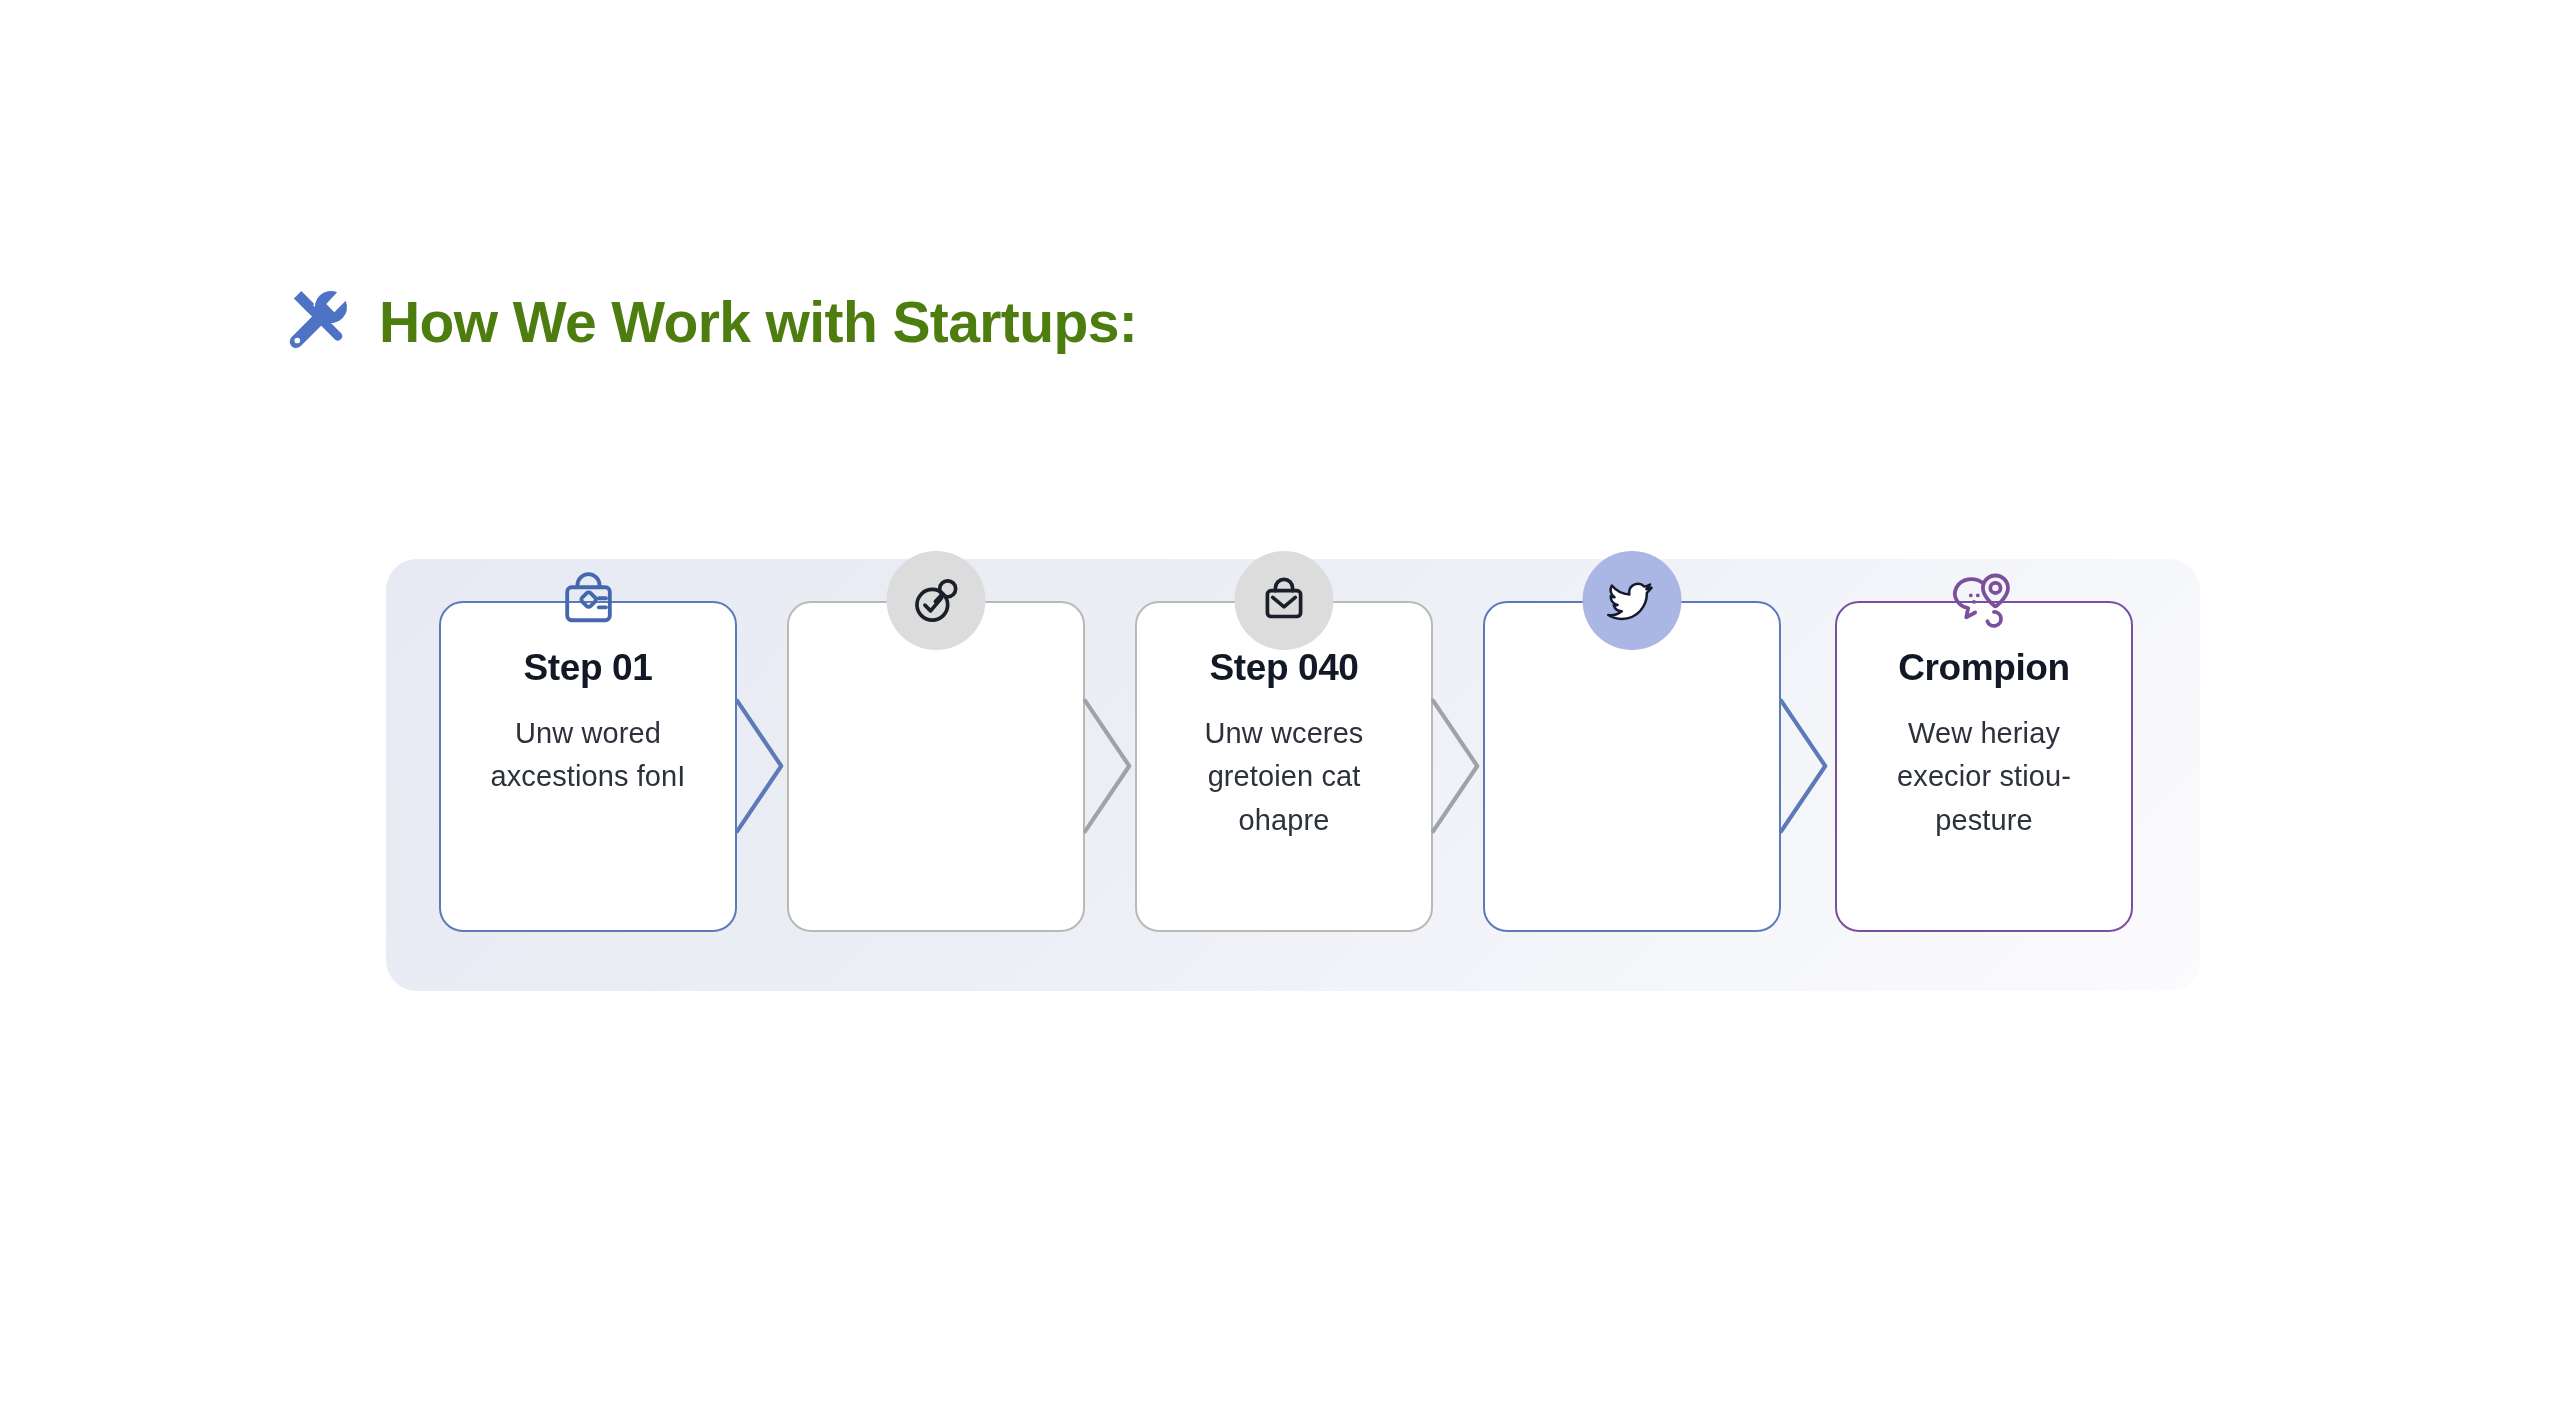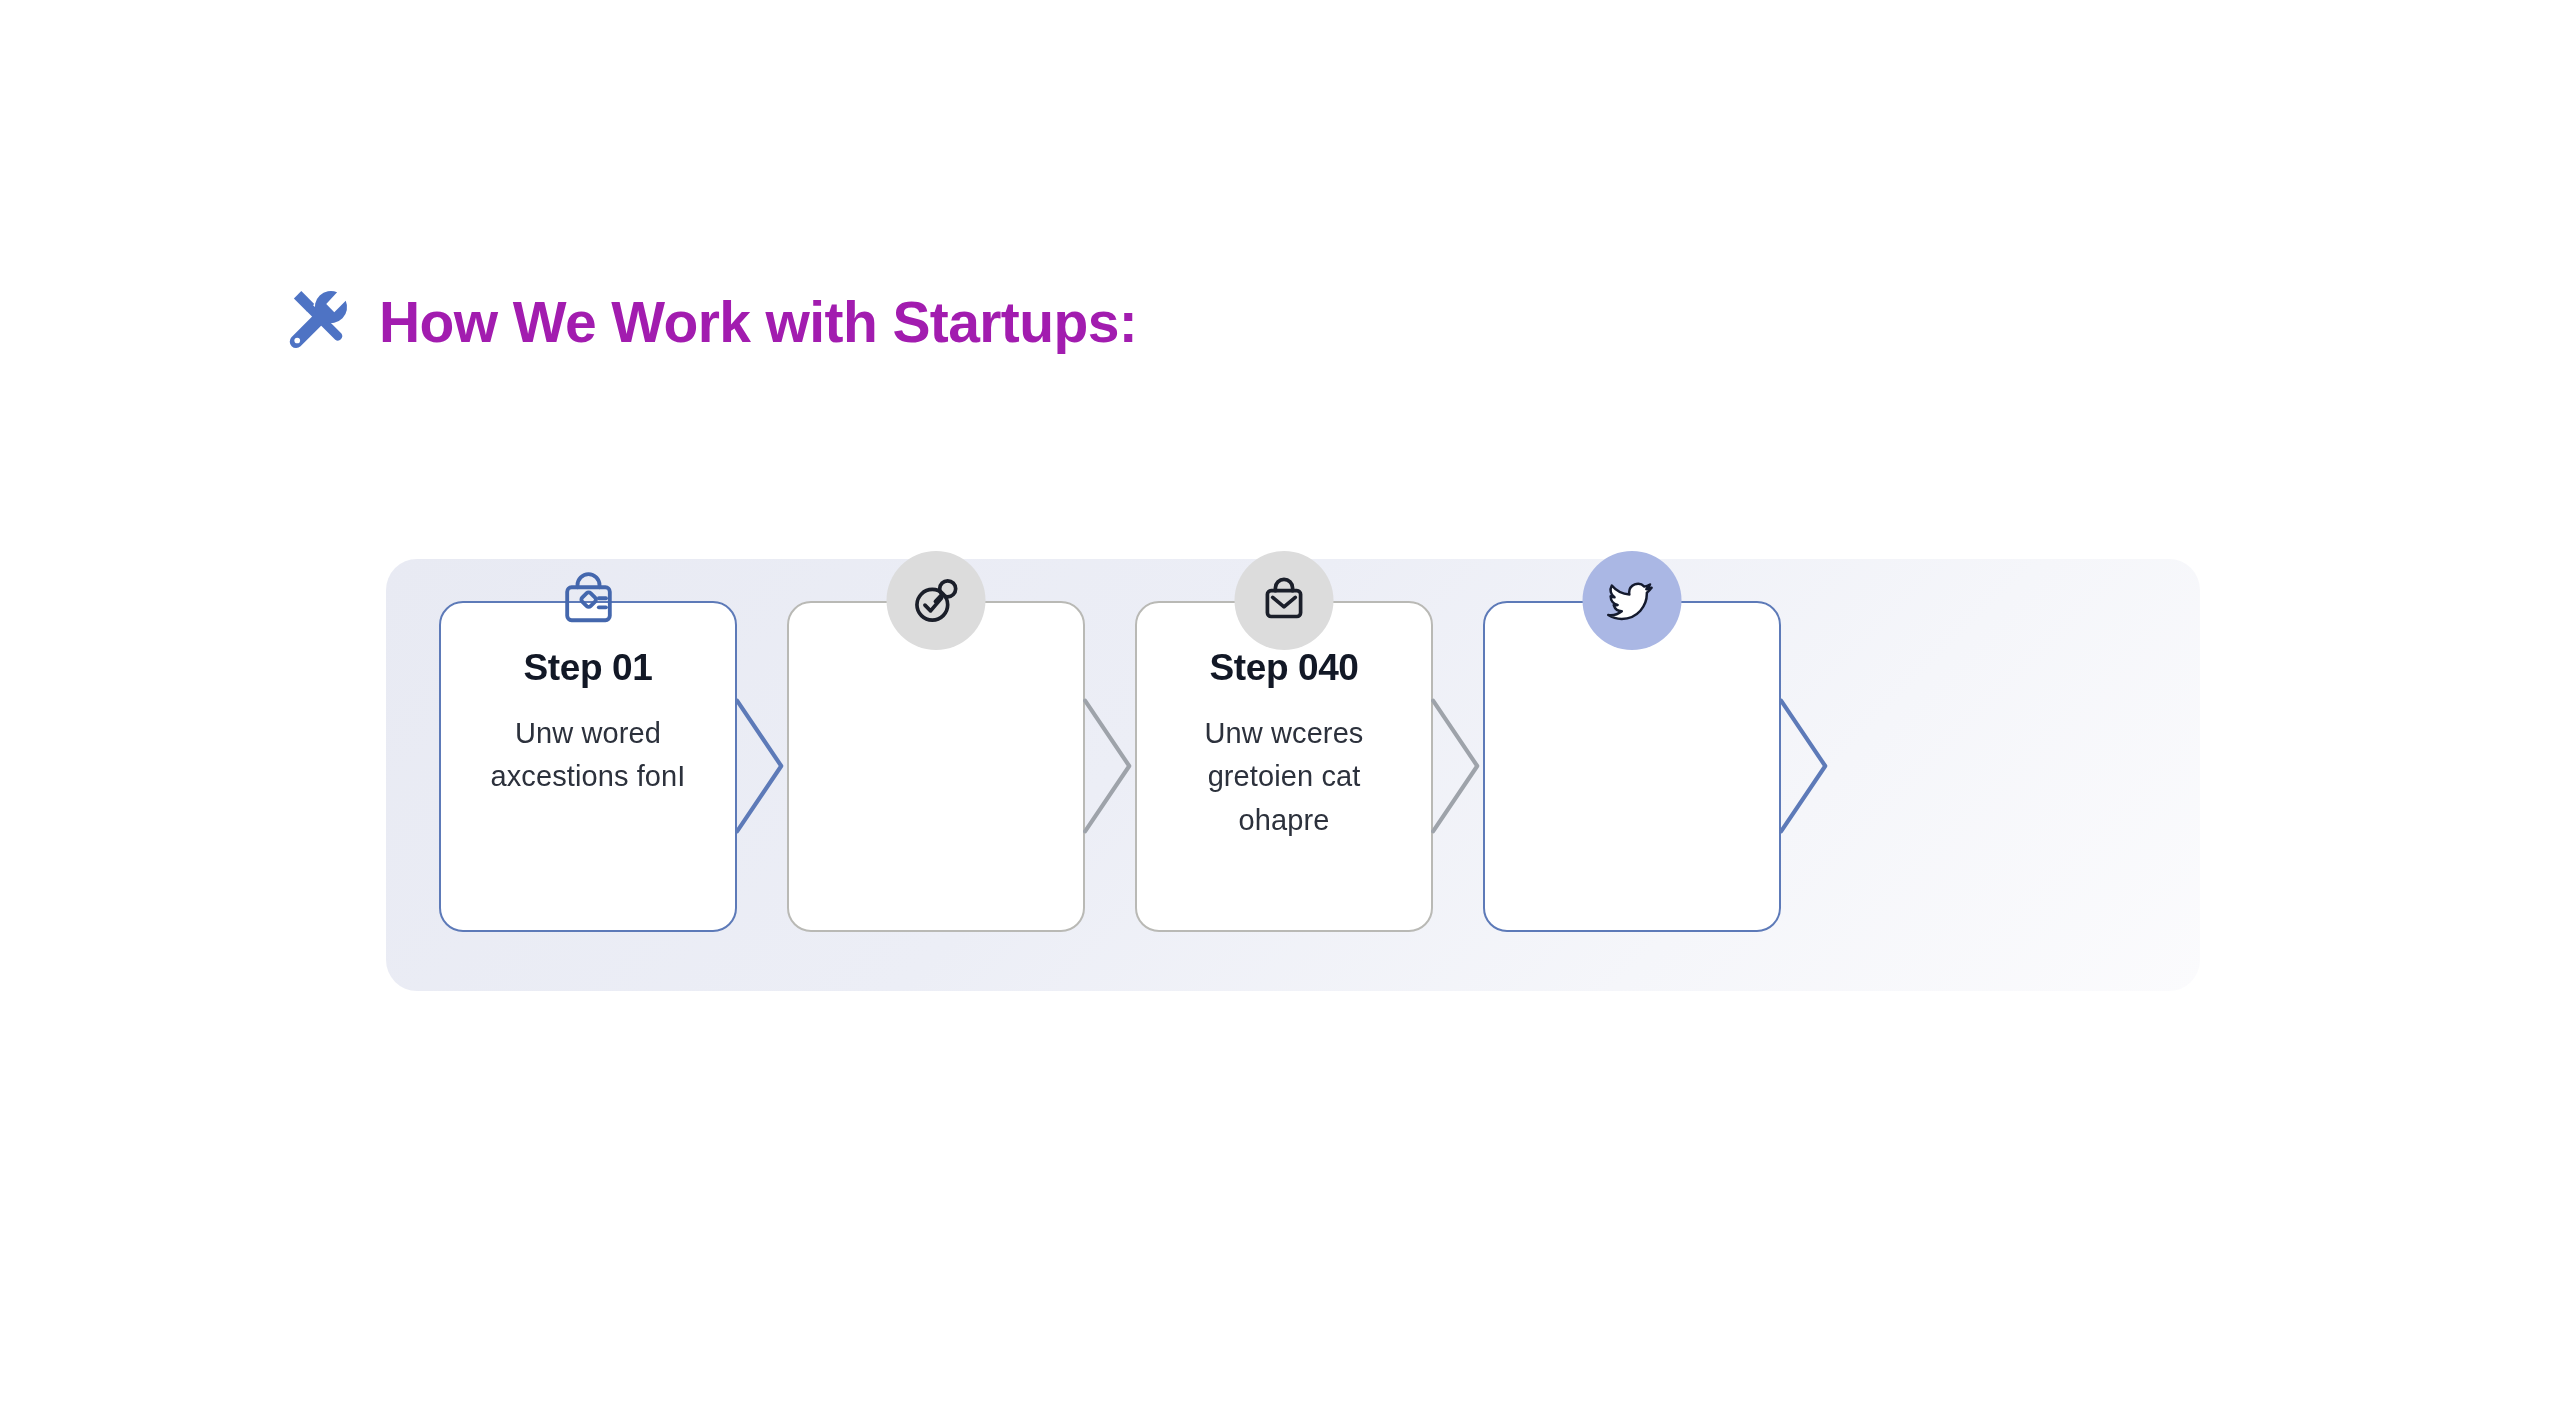--- a/index.html
+++ b/index.html
@@ -32,21 +32,21 @@
   }
   .heading-emoji {
     width: 79px;
     height: 79px;
     flex: 0 0 79px;
     display: block;
   }
   .heading-text {
     font-size: 57px;
     font-weight: bold;
-    color: #a21caf;
+    color: #4d7c0f;
     letter-spacing: -0.6px;
     line-height: 1;
     white-space: nowrap;
   }
 
   
   .band {
     position: absolute;
     left: 386px;
     top: 559px;
@@ -238,16 +238,38 @@
           <path d="M40.5 13.2 c-1.4 .7 -2.9 1.1 -4.5 1.3 a7.2 7.2 0 0 0 3.2 -4 c-1.5 .9 -3.1 1.5 -4.8 1.8 a7.4 7.4 0 0 0 -12.8 5 c0 .6 .1 1.2 .2 1.7 A21.2 21.2 0 0 1 7 11.4 a7.3 7.3 0 0 0 2.3 9.9 c-1.2 0 -2.3 -.4 -3.3 -.9 v .1 c0 3.6 2.5 6.6 5.9 7.3 a7.4 7.4 0 0 1 -3.3 .1 c.9 2.9 3.6 5.1 6.8 5.1 A14.9 14.9 0 0 1 4 36.2 a21 21 0 0 0 11.4 3.3 c13.6 0 21.1 -11.3 21.1 -21.1 v -1 a15 15 0 0 0 3.7 -3.8 z" fill="#ffffff" stroke="#141a2e" stroke-width="2.1" stroke-linejoin="round"></path>
         </svg>
       </div>
 
 
       <svg class="chevron" viewBox="0 0 56 150">
         <polyline points="2,4 50,75 2,146" fill="none" stroke="#5d7ab8" stroke-width="4.5" stroke-linecap="round" stroke-linejoin="round"></polyline>
       </svg>
     </div>
 
+    <div class="step tone-purple" style="left:1449px;">
+      <div class="step-box"></div>
+
+      <div class="step-badge badge-none">
+        <svg width="70" height="70" viewBox="0 0 48 48">
+          <g fill="none" stroke="#7c4f9e" stroke-width="2.6" stroke-linecap="round" stroke-linejoin="round">
+            <path d="M22.5 11.5 A11.3 10 0 1 0 12.8 28.8 l-1.3 6.4 l6.1 -3.3"></path>
+            <circle cx="14.6" cy="20.2" r="1.3" fill="#7c4f9e" stroke="none"></circle>
+            <circle cx="19.4" cy="20.2" r="1.3" fill="#7c4f9e" stroke="none"></circle>
+            <circle cx="16.8" cy="24.6" r="1.3" fill="#7c4f9e" stroke="none"></circle>
+            <path d="M31.5 6.5 a8.6 8.6 0 0 0 -8.6 8.6 c0 5.2 5.7 10.6 8 12.4 a1 1 0 0 0 1.2 0 c2.3 -1.8 8 -7.2 8 -12.4 A8.6 8.6 0 0 0 31.5 6.5 z"></path>
+            <circle cx="31.5" cy="15" r="3.5"></circle>
+            <path d="M30.5 31.5 a4.8 4.8 0 1 1 -4.5 6.4"></path>
+          </g>
+        </svg>
+      </div>
+
+      <div class="step-body">
+        <div class="step-title">Crompion</div>
+        <div class="step-desc">Wew heriay execior stiou- pesture</div>
+      </div>
+    </div>
 
   </div>
 </div>
 
 
 </body></html>

